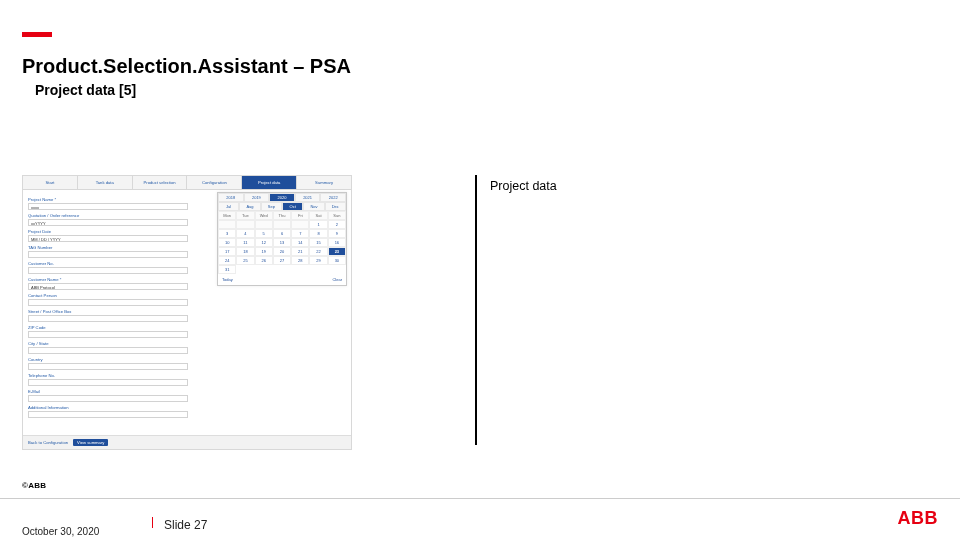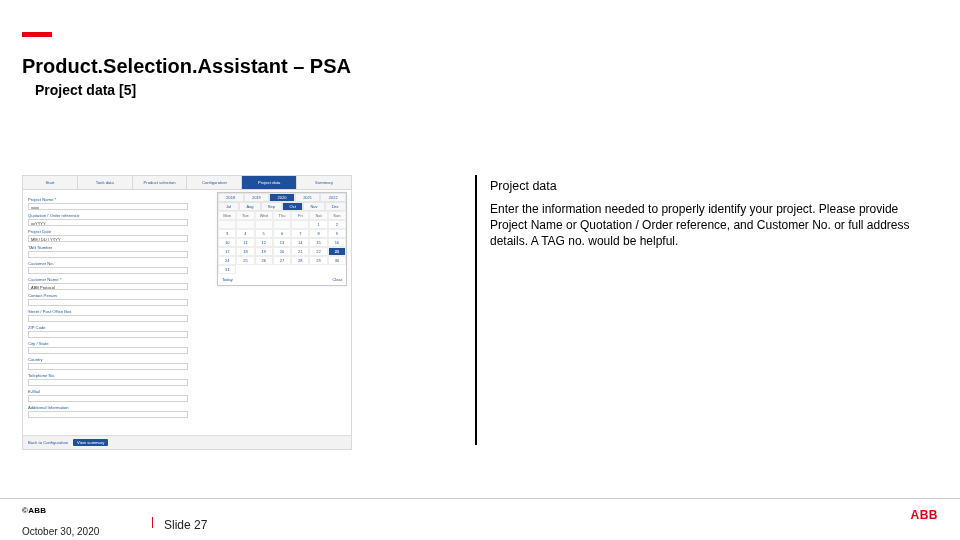--- a/index.html
+++ b/index.html
@@ -2,25 +2,25 @@
 <html><head>
 <meta charset="utf-8">
 <style>
   * { box-sizing: border-box; margin: 0; padding: 0; }
   html, body { width: 960px; height: 540px; font-family: Arial, Helvetica, sans-serif; background:#fff; color:#000; }
   .slide { position:relative; width:960px; height:394px; }
   .redbar { position:absolute; left:22px; top:32px; width:30px; height:5px; background:#e60012; }
   .title  { position:absolute; left:22px; top:55px; font-size:20px; font-weight:bold; }
   .subtitle { position:absolute; left:22px; top:82px; font-size:14px; font-weight:bold;padding-left:13px; }
   .hr { position:absolute; left:0; top:498px; width:960px; height:1px; background:#ccc; }
-  .footer-copy { position:absolute; left:22px; top:506px; font-size:8px; font-weight:bold; letter-spacing:.3px;}
+  .footer-copy { position:absolute; left:22px; top:481px; font-size:8px; font-weight:bold; letter-spacing:.3px;}
   .footer-date { position:absolute; left:22px; top:518px; font-size:10px; color:#222;margin-top:8px;}
   .footer-sep  { position:absolute; left:152px; top:517px; width:1px; height:11px; background:#e60012;}
   .footer-slide{ position:absolute; left:164px; top:518px; font-size:12px; color:#222;}
-  .logo { position:absolute; right:22px; top:508px; font-size:12px; font-weight:900; letter-spacing:.5px; color:#e60012; font-family:Arial, sans-serif;}
+  .logo { position:absolute; right:22px; top:508px; font-size:18px; font-weight:900; letter-spacing:.5px; color:#e60012; font-family:Arial, sans-serif;}
   
   .divider { position:absolute; left:475px; top:175px; width:2px; height:270px; background:#000; }
   .right-block { position:absolute; left:490px; top:178px; width:440px; font-size:12px; line-height:1.35; }
   .right-block .heading { font-size:12.5px; margin-bottom:6px; }
   .right-block .p1 { margin-bottom:22px; }
   
   .shot { position:absolute; left:22px; top:175px; width:330px; height:275px; border:1px solid #d8d8d8; background:#fff; font-size:4.5px; color:#555; }
   .tabs { display:flex; height:14px; background:#f4f4f4; border-bottom:1px solid #d8d8d8; }
   .tabs .tab { flex:1; display:flex; align-items:center; justify-content:center; border-right:1px solid #d8d8d8; color:#2259a6; font-size:4.2px; }
   .tabs .tab.active { background:#1f4e9b; color:#fff; }
@@ -163,21 +163,20 @@
     </div>
     <div class="bottombar">
       <span class="lk">Back to Configuration</span>
       <span class="primary">View summary</span>
     </div>
   </div>
 
   <div class="divider"></div>
   <div class="right-block">
     <div class="heading">Project data</div>
-    <div class="p1">Enter the information needed to properly identify your project. Please provide Project Name or Quotation / Order reference, and Customer No. or full address details. A TAG no. would be helpful.</div>
   </div>
 
   <div class="hr"></div>
   <div class="footer-copy">©ABB</div>
   <div class="footer-date">October 30, 2020</div>
   <div class="footer-sep"></div>
   <div class="footer-slide">Slide 27</div>
   <div class="logo">ABB</div>
 </div>
 

